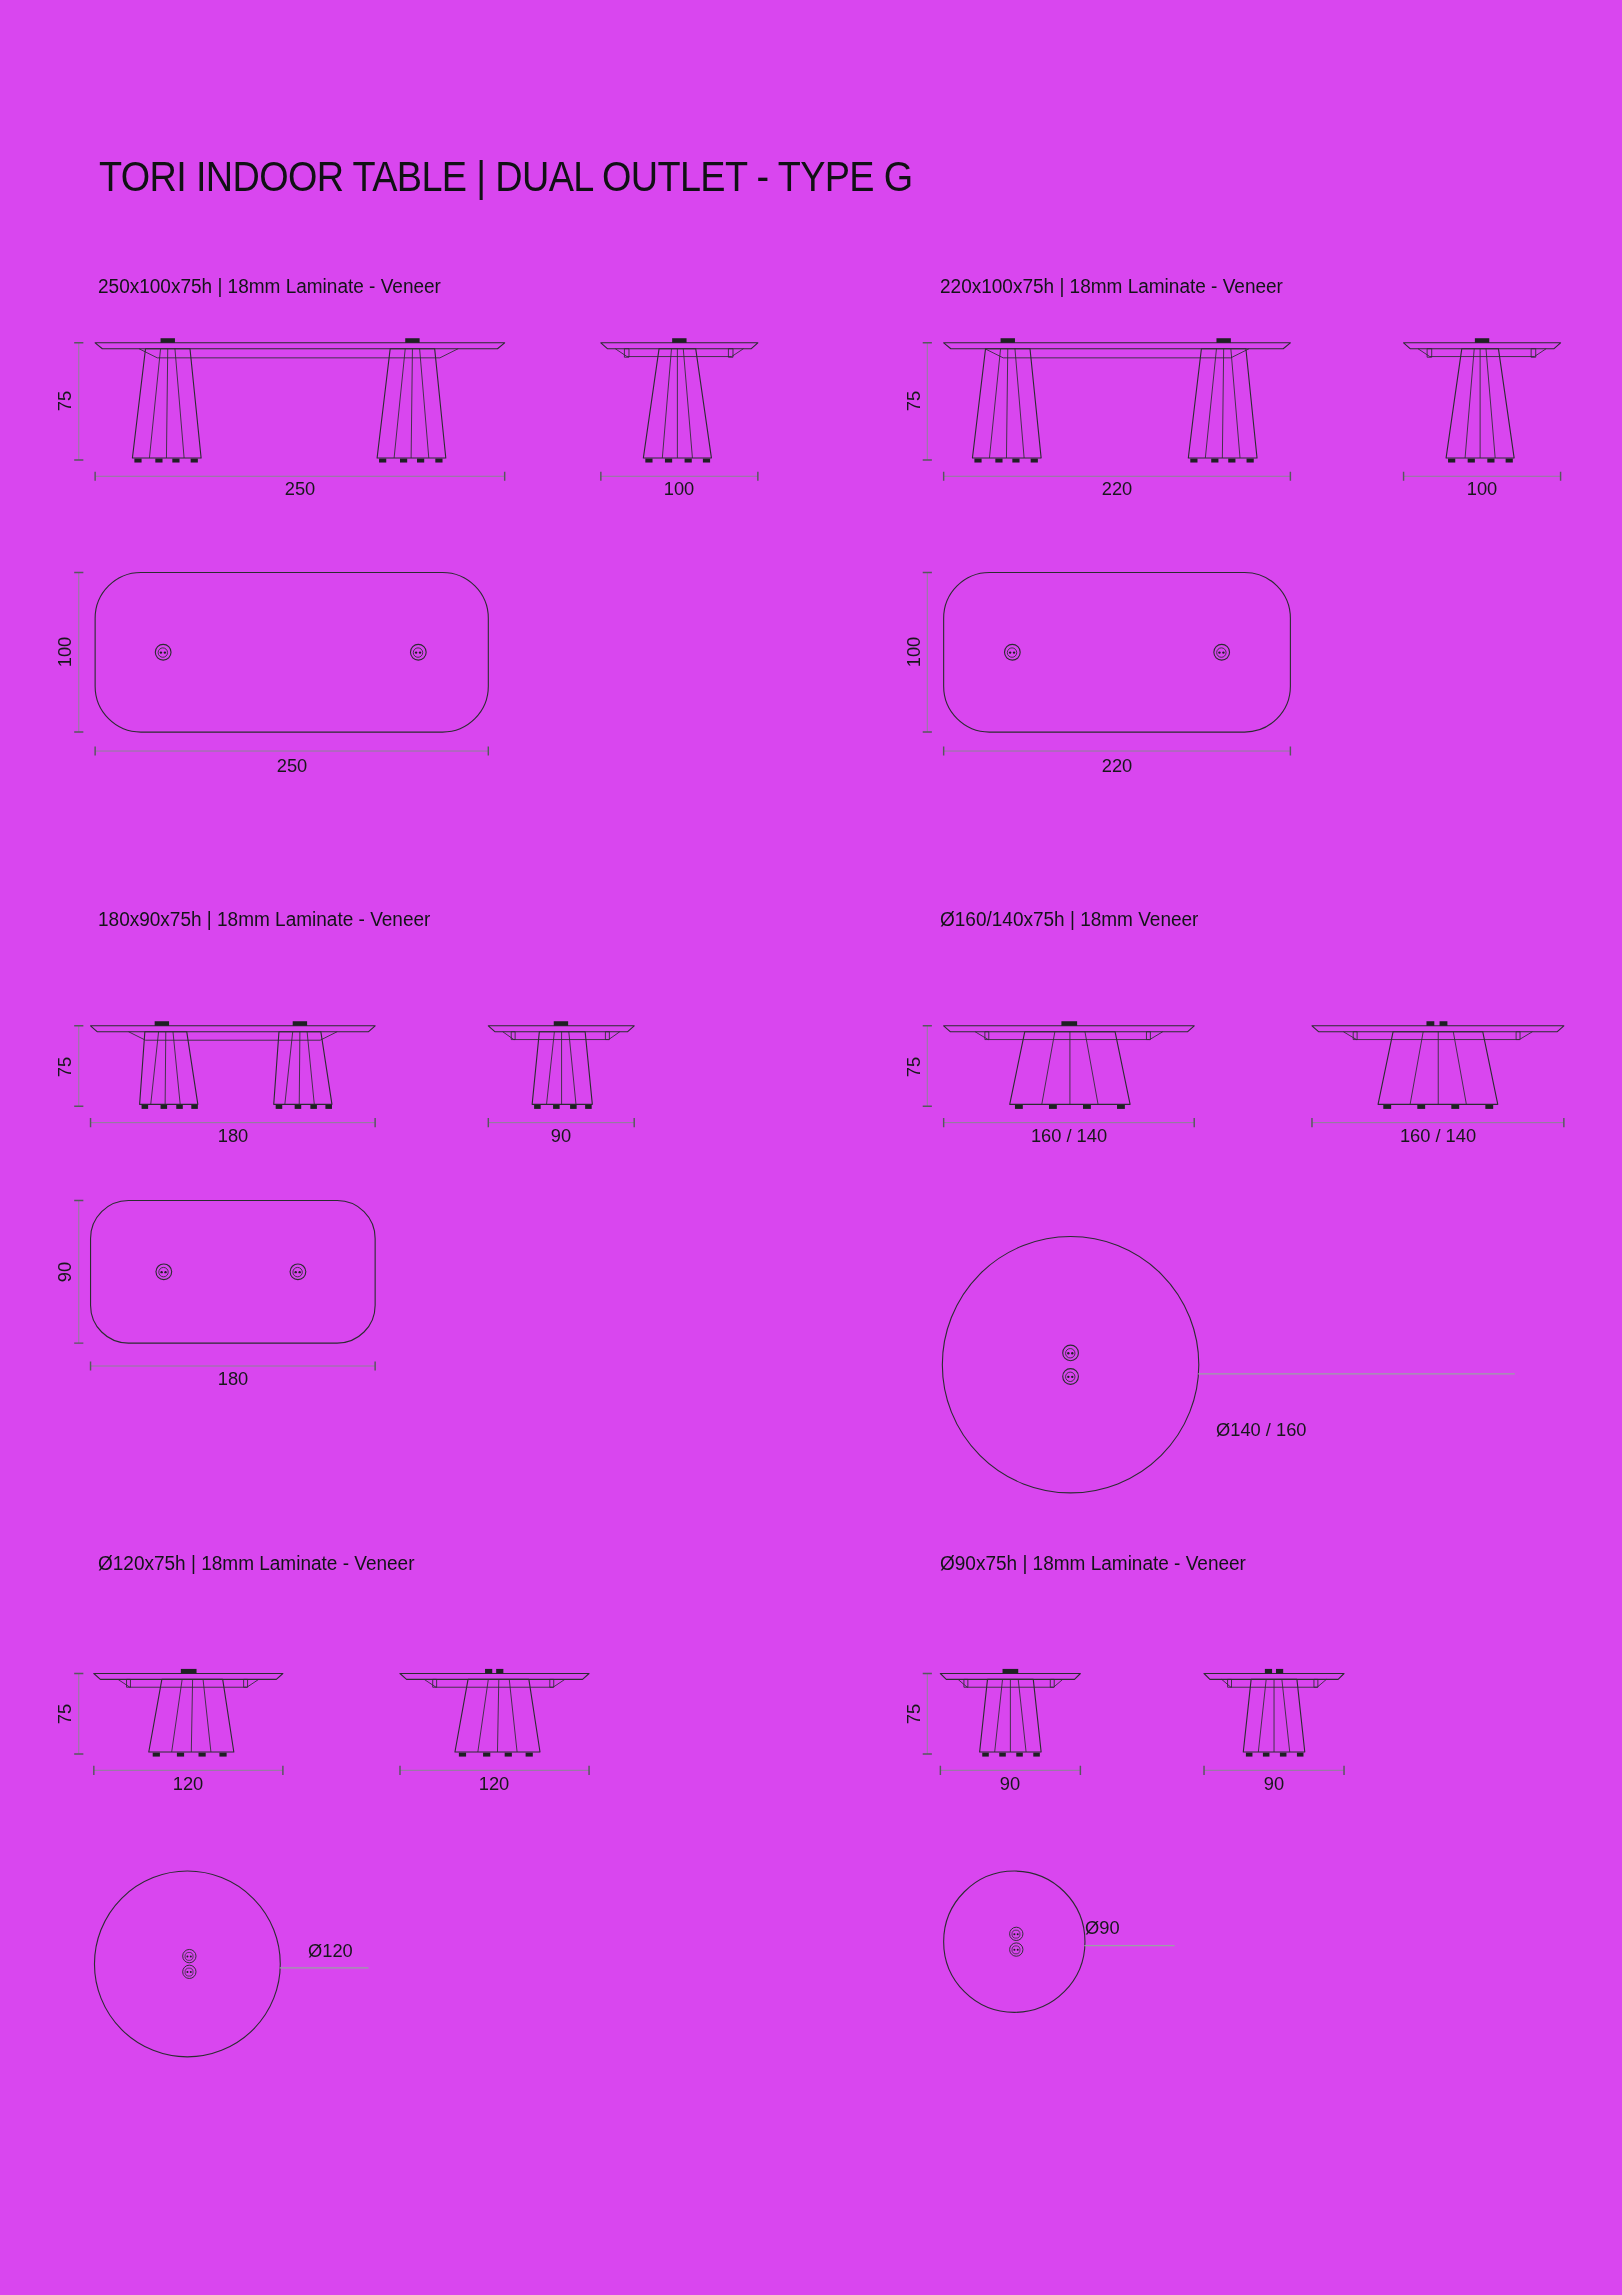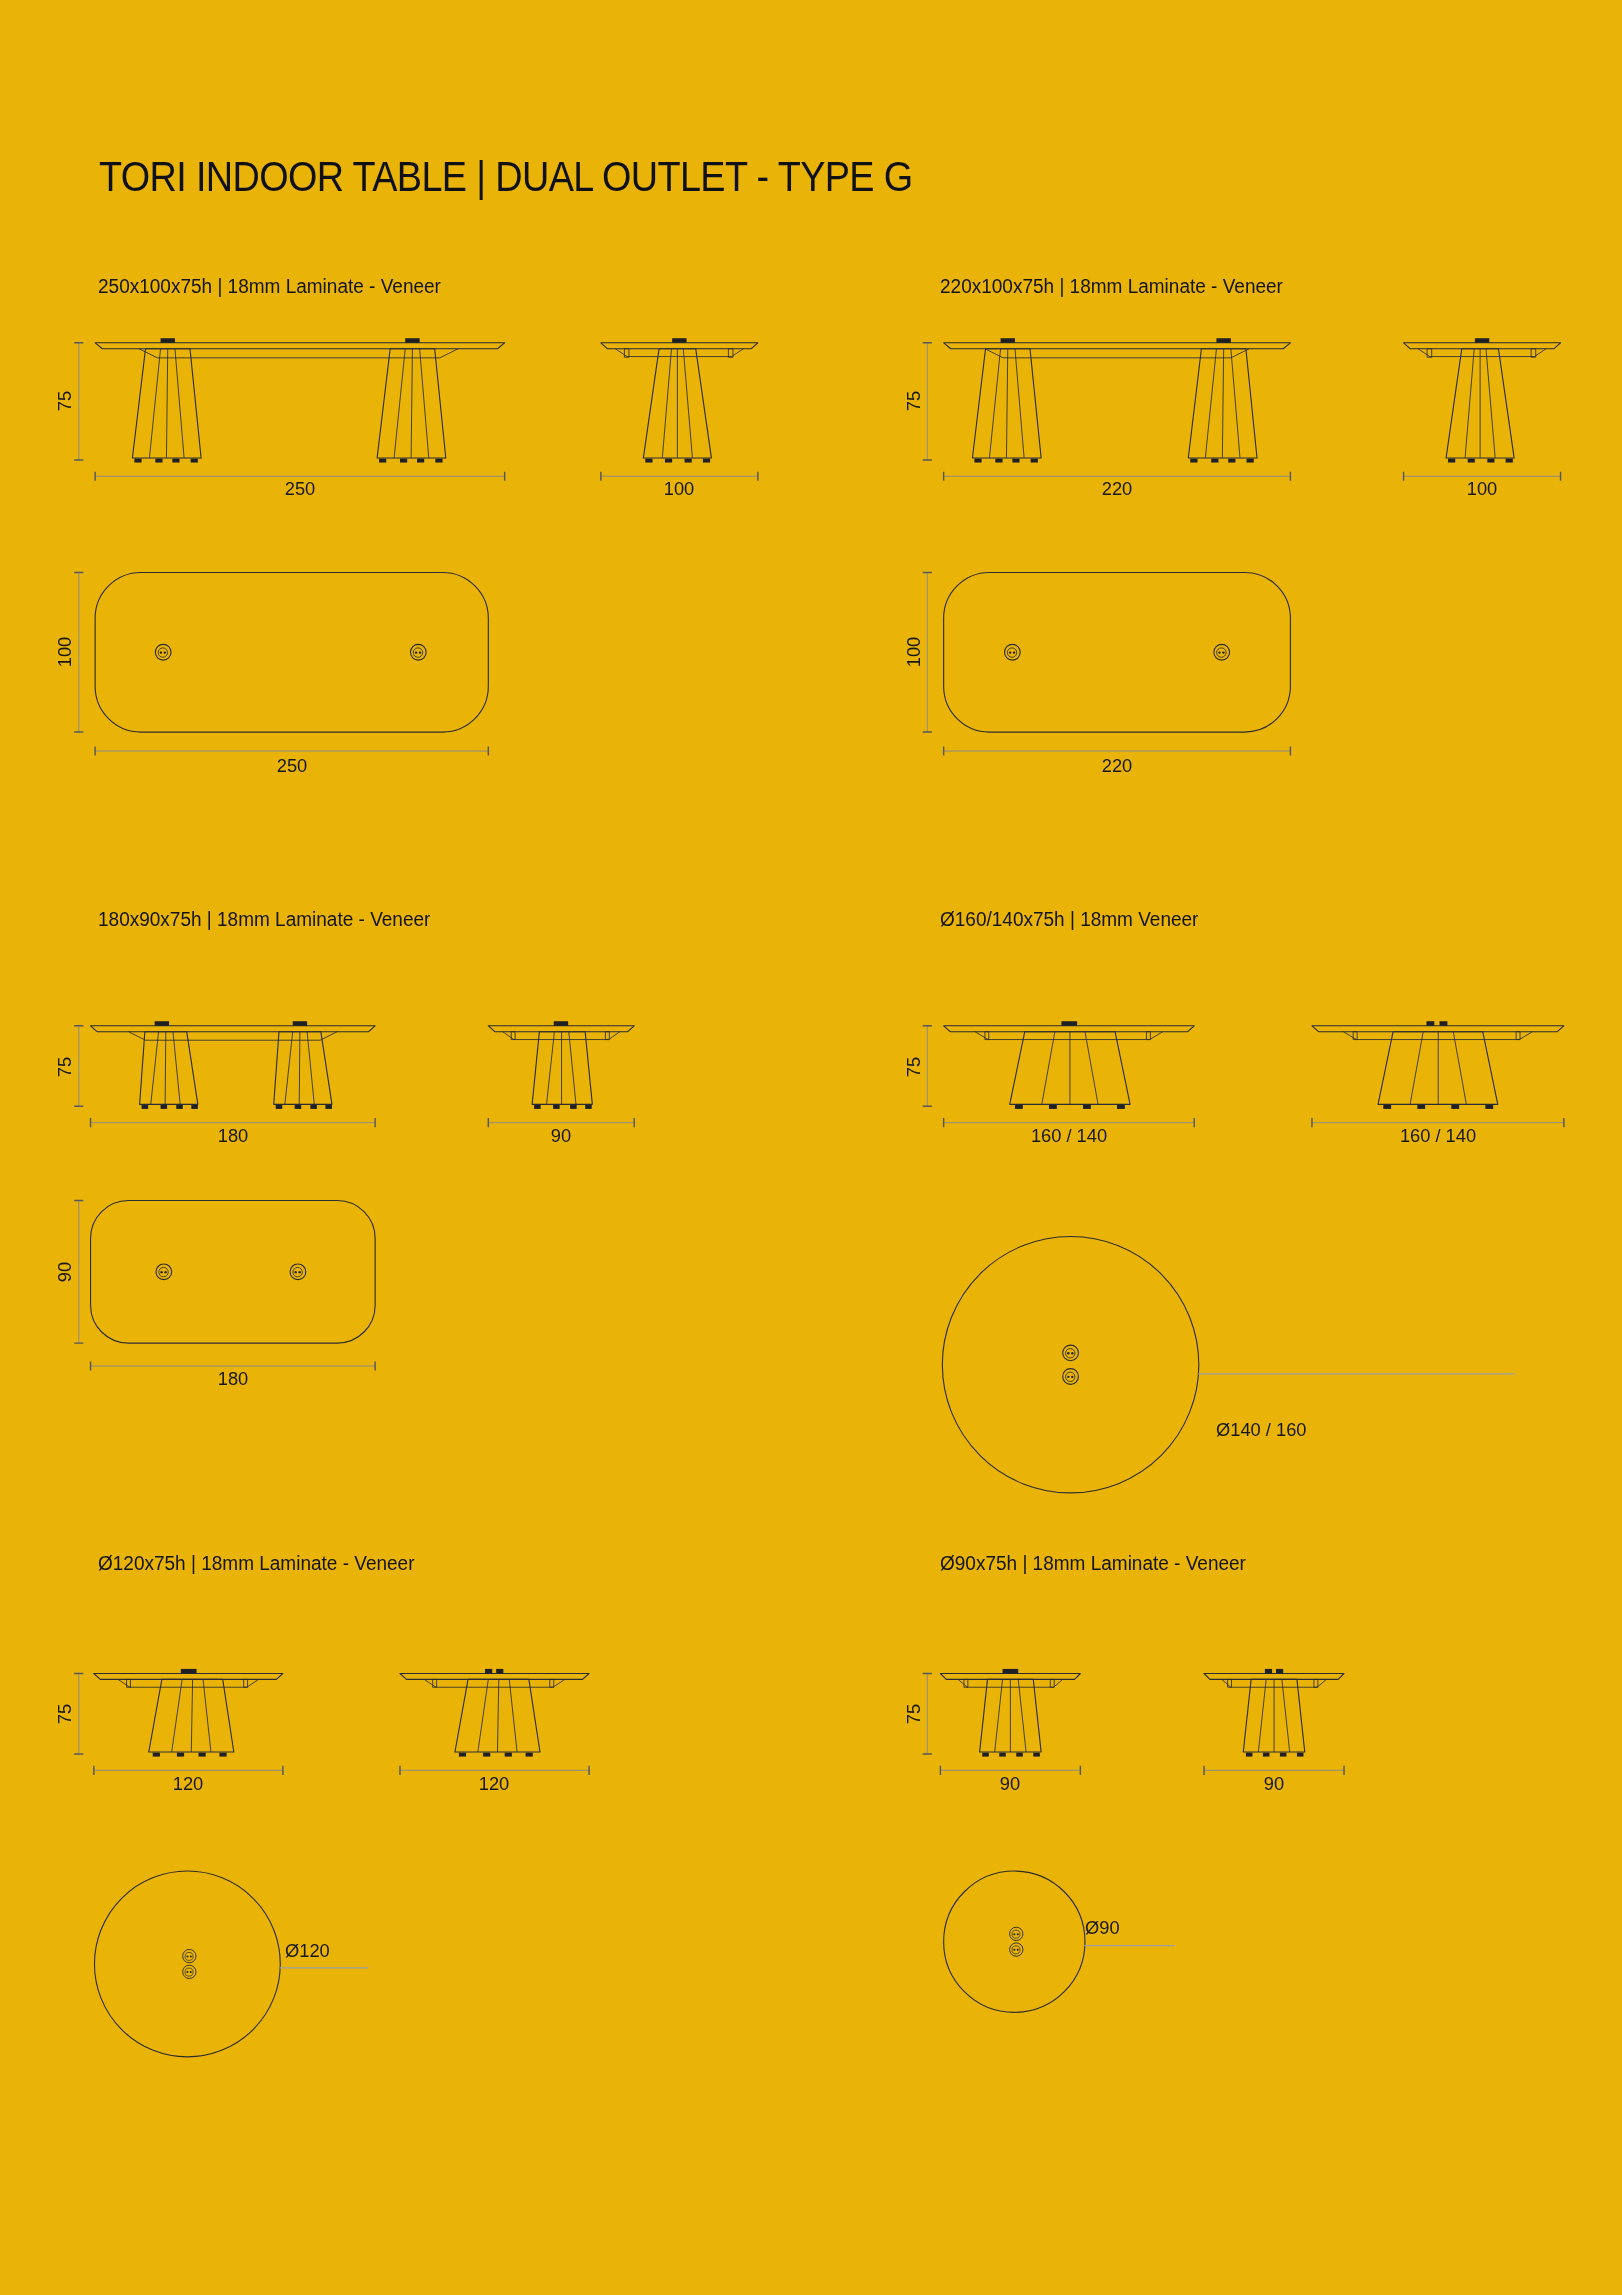--- a/index.html
+++ b/index.html
@@ -1,20 +1,20 @@
 <!DOCTYPE html>
 <html style="font-size:10.5px"><head>
 <meta charset="utf-8">
 <style>
   html,body{margin:0;padding:0;background:#ffffff;}
   .page{
     position:relative;
     width:1623px;
     height:2295px;
-    background:#eab308;
+    background:#d946ef;
     font-family:"Liberation Sans", sans-serif;
     color:#17181a;
     overflow:hidden;
   }
   .art{position:absolute;left:0;top:0;}
   .ln{fill:none;stroke:#2b2d30;stroke-width:1.7;stroke-linejoin:round;}
   .thin{stroke-width:1.3;}
   .blk{fill:#1e2023;stroke:none;}
   .dim{fill:none;stroke:#85898d;stroke-width:1.4;}
   .tick{fill:none;stroke:#55585c;stroke-width:2.2;}
@@ -354,21 +354,21 @@
   <div class="lbl hdim" style="left:233px; top:1379px;">180</div>
 
   <div class="lbl vdim" style="left:914px; top:1067px;">75</div>
   <div class="lbl hdim" style="left:1069px; top:1136px;">160 / 140</div>
   <div class="lbl hdim" style="left:1438px; top:1136px;">160 / 140</div>
   <div class="lbl ldim" style="left:1216px; top:1372px;margin-top:47px;">Ø140 / 160</div>
 
   <div class="lbl vdim" style="left:65px; top:1714px;">75</div>
   <div class="lbl hdim" style="left:188px; top:1784px;">120</div>
   <div class="lbl hdim" style="left:494px; top:1784px;">120</div>
-  <div class="lbl ldim" style="left:285px; top:1940px;">Ø120</div>
+  <div class="lbl ldim" style="left:308px; top:1940px;">Ø120</div>
 
   <div class="lbl vdim" style="left:914px; top:1714px;">75</div>
   <div class="lbl hdim" style="left:1010px; top:1784px;">90</div>
   <div class="lbl hdim" style="left:1274px; top:1784px;">90</div>
   <div class="lbl ldim" style="left:1085px; top:1917px;">Ø90</div>
 
 </div>
 
 
 </body></html>

